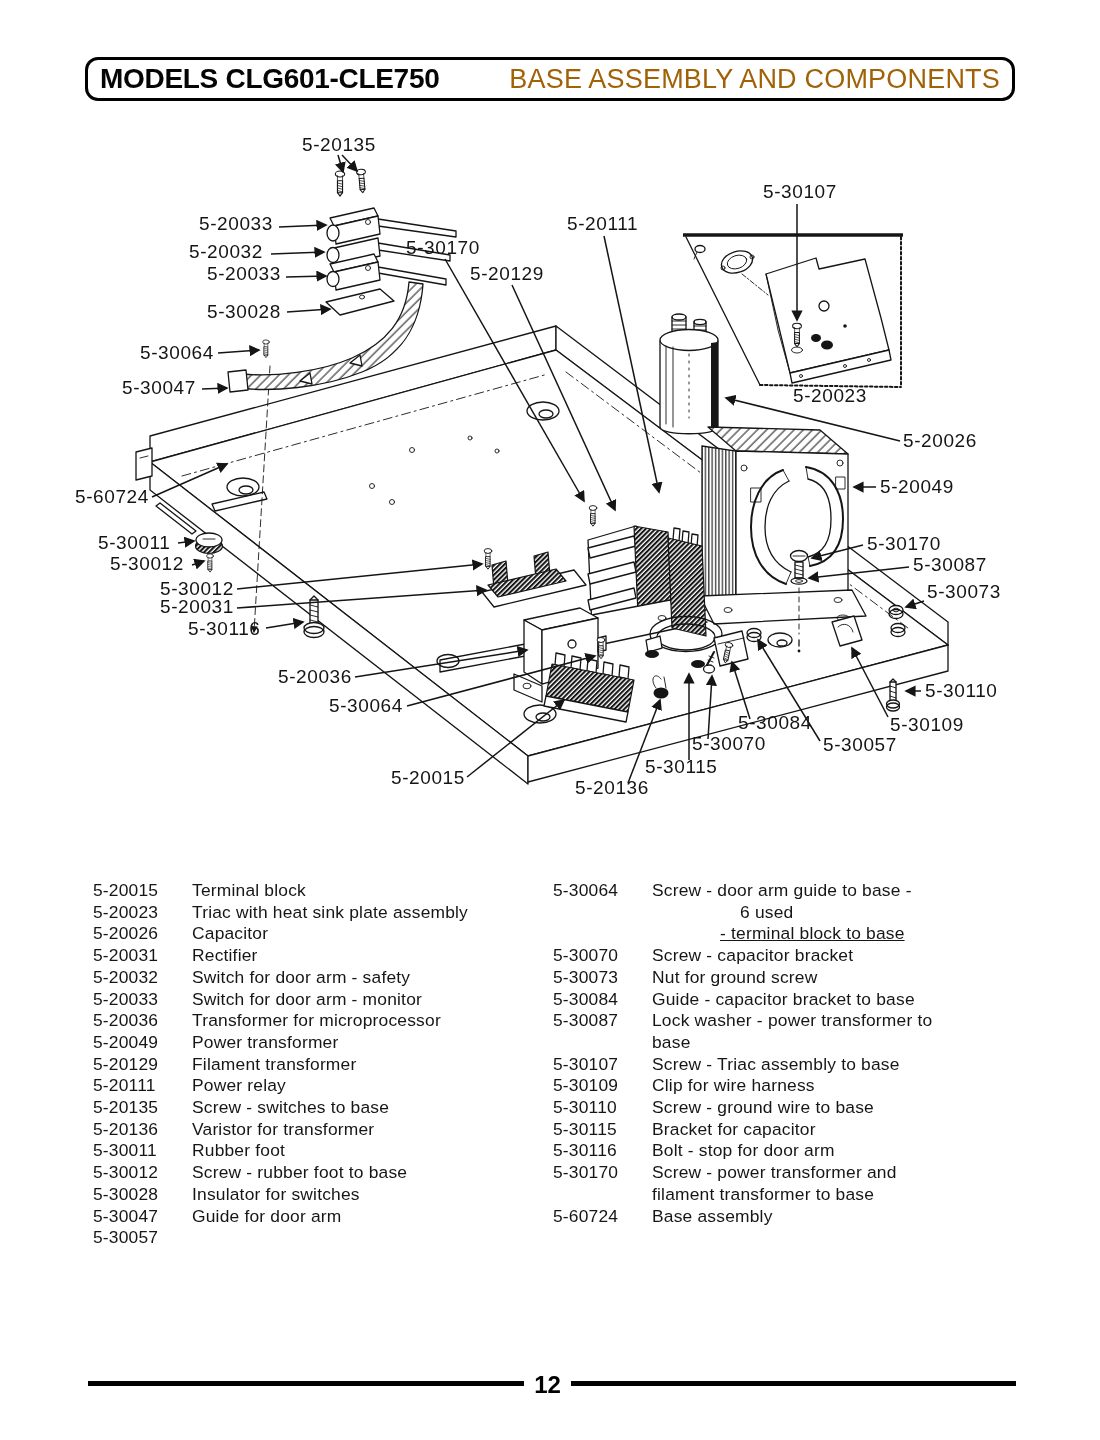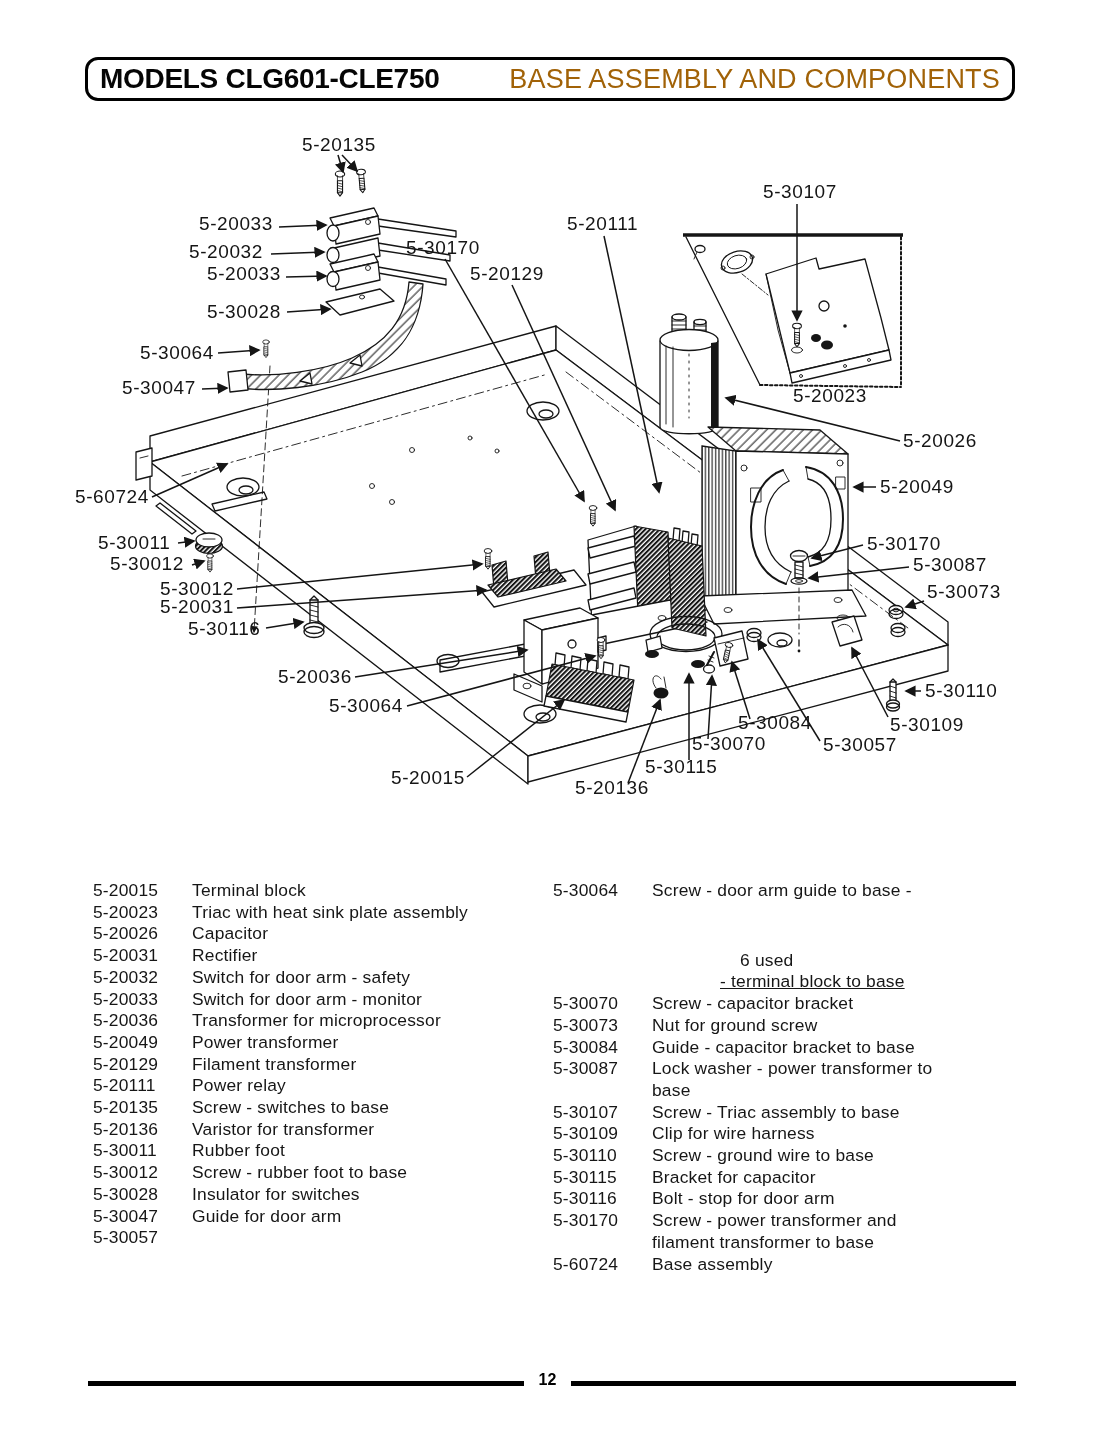--- a/index.html
+++ b/index.html
@@ -29,27 +29,27 @@
   .callout{fill:#151515;stroke:none;font-family:"Liberation Sans",sans-serif;font-size:19px;letter-spacing:.6px;}
   .leader{stroke:#151515;stroke-width:1.5;fill:none;}
   
   .plist{position:absolute;font-size:17.4px;line-height:21.7px;letter-spacing:.2px;color:#161616;}
   #plist-left{left:93px;top:880px;width:455px;}
   #plist-right{left:553px;top:880px;width:470px;}
   .part-row{display:flex;align-items:flex-start;}
   .part-num{flex:0 0 99px;width:99px;}
   .part-desc{flex:1;}
   .ind1{padding-left:68px;text-decoration:underline;}
-  .ind2{padding-left:88px;margin-top:48px;}
+  .ind2{padding-left:88px;}
   
   .rule{position:absolute;top:1381px;height:5px;background:#000;}
   #rule-l{left:88px;width:436px;}
   #rule-r{left:571px;width:445px;}
   .pageno{position:absolute;left:524px;top:1371px;width:47px;text-align:center;
-    font-size:16px;font-weight:700;color:#000;}
+    font-size:24px;font-weight:700;color:#000;}
 </style>
 </head>
 <body>
 
 <div class="hdr">
   <span class="models">MODELS CLG601-CLE750</span>
   <span class="ttl">BASE ASSEMBLY AND COMPONENTS</span>
 </div>
 
 <svg id="diagram" width="1100" height="850" viewBox="0 0 1100 850" xmlns="http://www.w3.org/2000/svg">

